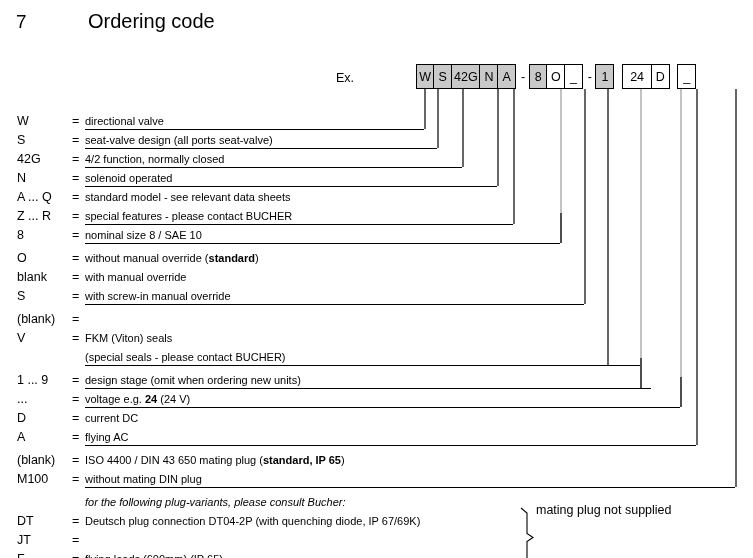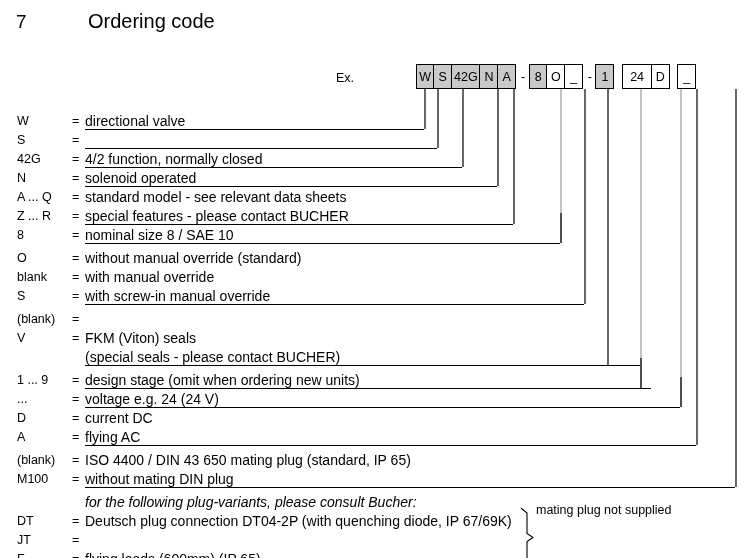--- a/index.html
+++ b/index.html
@@ -34,23 +34,23 @@
     display:flex;align-items:center;justify-content:center;
     font-size:12.5px;border:0;background:transparent;
   }
   .cgap{width:9px;height:25px;border:0;background:transparent;}
 
   
   #rows{position:absolute;left:0;top:104px;width:753px;}
   .row{position:relative;height:19px;}
   .code{position:absolute;left:17px;top:2px;font-size:12.5px;line-height:15px;white-space:nowrap;}
   .eq{position:absolute;left:72px;top:2px;font-size:12.5px;line-height:15px;}
-  .desc{position:absolute;left:85px;top:2px;font-size:14px;line-height:15px;white-space:nowrap;}
+  .desc{position:absolute;left:85px;top:2px;font-size:11px;line-height:15px;white-space:nowrap;}
   .desc.ital{font-style:italic;}
-  .desc b{font-weight:normal;}
+  .desc b{font-weight:bold;}
   .rule{position:absolute;left:85px;height:0;border-top:1.2px solid #000;}
 
   
   #leaders{position:absolute;left:0;top:0;width:753px;height:558px;pointer-events:none;}
 
   
   #brace-note{
     position:absolute;left:536px;top:503px;
     font-size:12.5px;line-height:15px;white-space:nowrap;
   }
@@ -107,20 +107,21 @@
   <div id="rows">
       <div class="row" style="position: absolute; left: 0px; top: 8px; width: 753px; height: 19px;">
         <div class="code">W</div>
         <div class="eq">=</div>
         <div class="desc">directional valve</div>
         <div class="rule" style="top: 17px; width: 339px;"></div>
       </div>
       <div class="row" style="position: absolute; left: 0px; top: 27px; width: 753px; height: 19px;">
         <div class="code">S</div>
         <div class="eq">=</div>
+        <div class="desc">seat-valve design (all ports seat-valve)</div>
         <div class="rule" style="top: 17px; width: 352px;"></div>
       </div>
       <div class="row" style="position: absolute; left: 0px; top: 46px; width: 753px; height: 19px;">
         <div class="code">42G</div>
         <div class="eq">=</div>
         <div class="desc">4/2 function, normally closed</div>
         <div class="rule" style="top: 17px; width: 377px;"></div>
       </div>
       <div class="row" style="position: absolute; left: 0px; top: 65px; width: 753px; height: 19px;">
         <div class="code">N</div>

